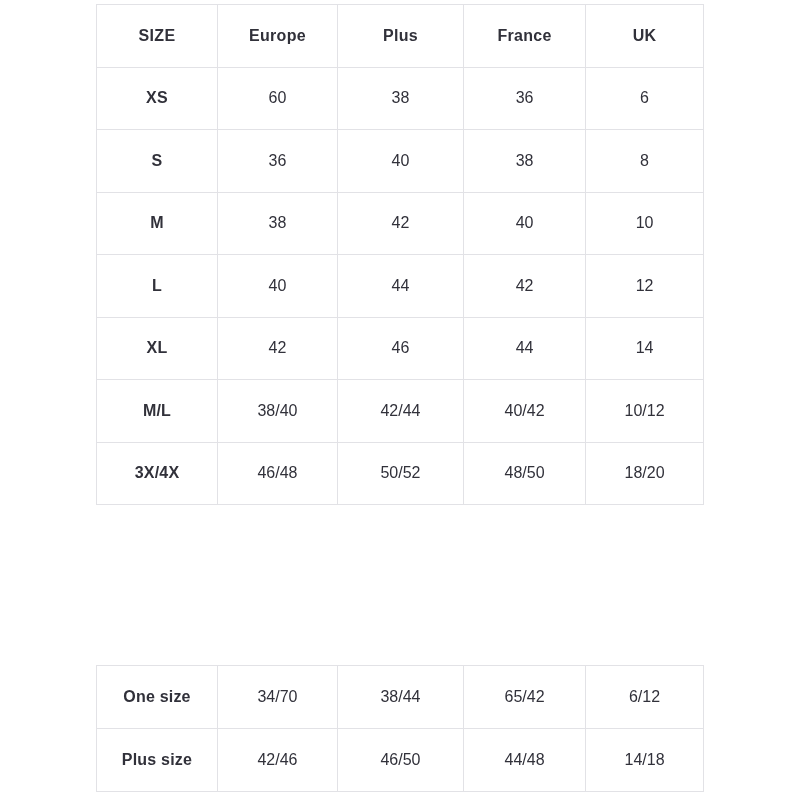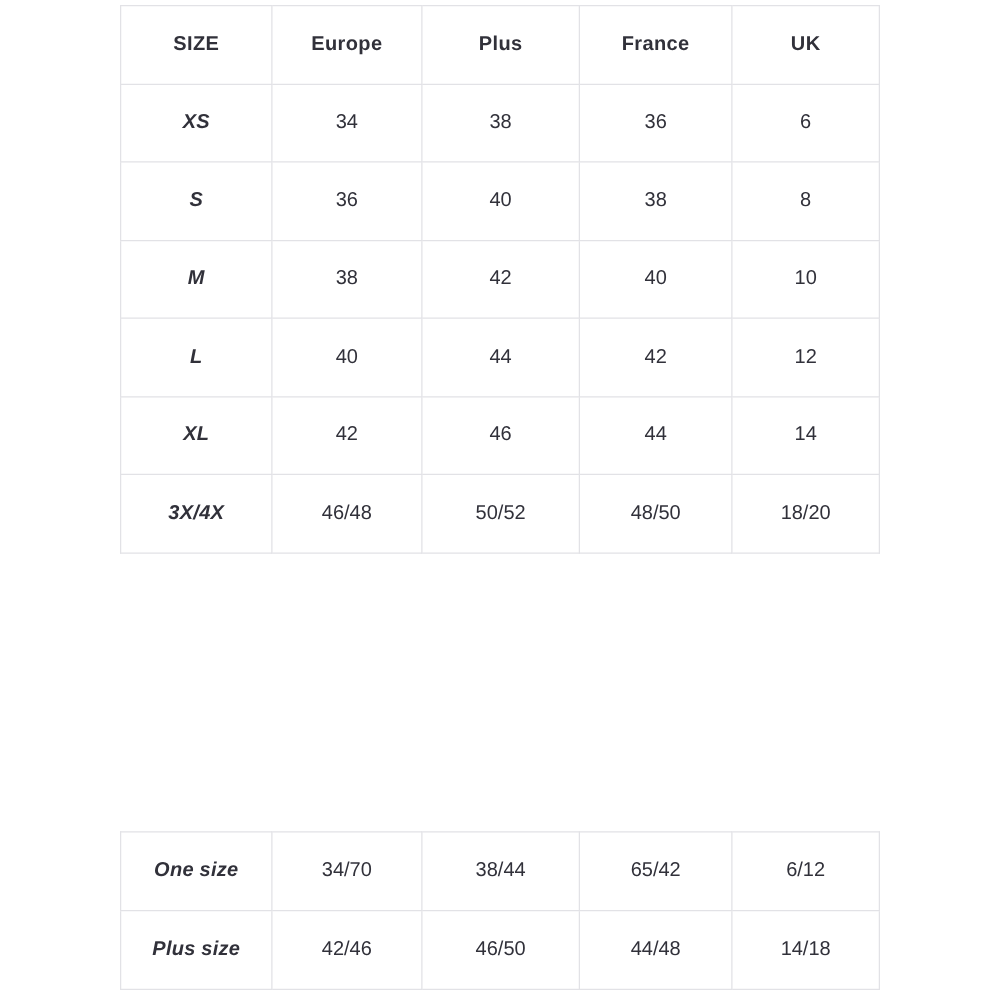--- a/index.html
+++ b/index.html
@@ -50,21 +50,20 @@
   col.c3 { width: 119px; }
   col.c4 { width: 115px; }
 
   .primary tr { height: 62.5px; }
   .secondary tr { height: 63px; padding-left: 16px; }
 
   .rowhead {
     font-weight: bold !important;
     font-size: 16px;
     letter-spacing: 0.2px;
-    font-style: italic;
   }
   .colhead {
     font-weight: bold !important;
     font-size: 16px;
     letter-spacing: 0.3px;
   }
   .cell {
     font-size: 16px;
     color: #3a3a42;
   }
@@ -88,21 +87,21 @@
           <th class="colhead">SIZE</th>
           <th class="colhead">Europe</th>
           <th class="colhead">Plus</th>
           <th class="colhead">France</th>
           <th class="colhead">UK</th>
         </tr>
       </thead>
       <tbody>
         <tr>
           <td class="rowhead">XS</td>
-          <td class="cell">34</td>
+          <td class="cell">60</td>
           <td class="cell">38</td>
           <td class="cell">36</td>
           <td class="cell">6</td>
         </tr>
         <tr>
           <td class="rowhead">S</td>
           <td class="cell">36</td>
           <td class="cell">40</td>
           <td class="cell">38</td>
           <td class="cell">8</td>
@@ -120,20 +119,27 @@
           <td class="cell">44</td>
           <td class="cell">42</td>
           <td class="cell">12</td>
         </tr>
         <tr>
           <td class="rowhead">XL</td>
           <td class="cell">42</td>
           <td class="cell">46</td>
           <td class="cell">44</td>
           <td class="cell">14</td>
+        </tr>
+        <tr>
+          <td class="rowhead">M/L</td>
+          <td class="cell">38/40</td>
+          <td class="cell">42/44</td>
+          <td class="cell">40/42</td>
+          <td class="cell">10/12</td>
         </tr>
         <tr>
           <td class="rowhead">3X/4X</td>
           <td class="cell">46/48</td>
           <td class="cell">50/52</td>
           <td class="cell">48/50</td>
           <td class="cell">18/20</td>
         </tr>
       </tbody>
     </table>

